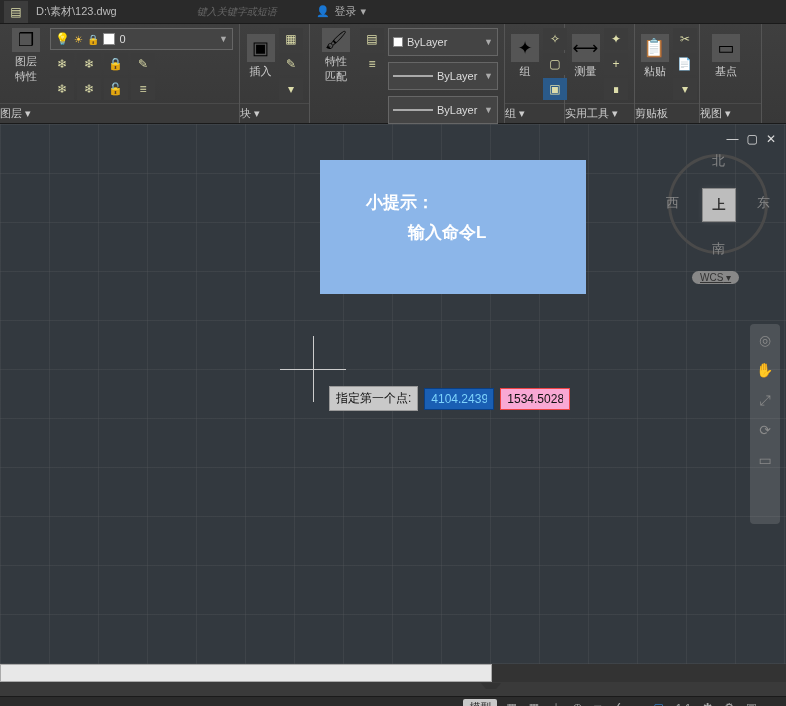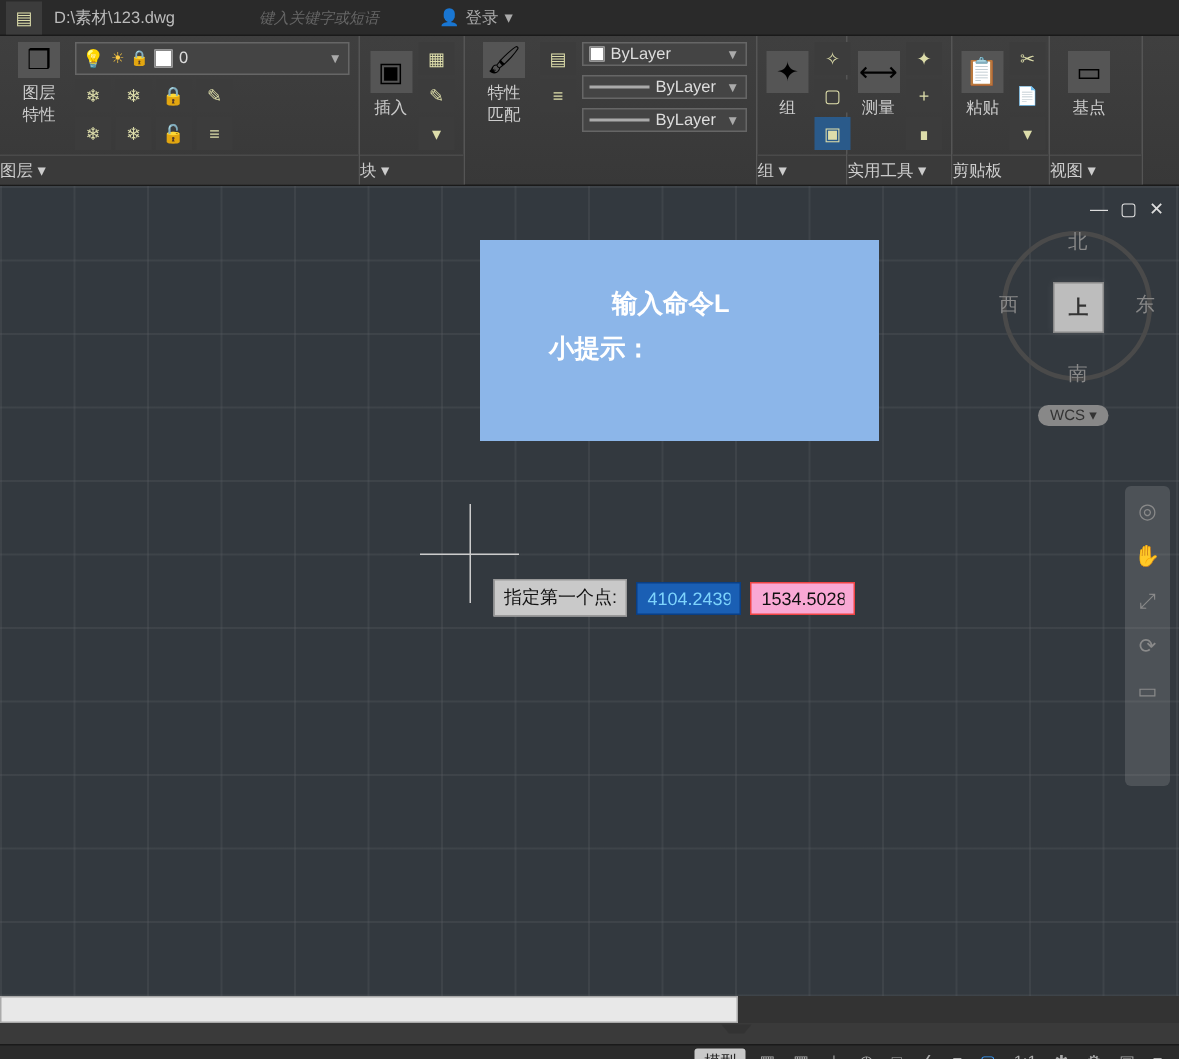--- a/index.html
+++ b/index.html
@@ -1,47 +1,47 @@
 <!DOCTYPE html>
 <html><head>
 <meta charset="utf-8">
 <style>
 * { margin: 0; padding: 0; box-sizing: border-box; font-family: "Microsoft YaHei", Arial, sans-serif; }
 body { width: 786px; height: 706px; background: #333; overflow: hidden; position: relative; }
 .titlebar { height: 24px; background: #2a2a2a; display: flex; align-items: center; padding: 0 4px; border-bottom: 1px solid #1a1a1a; }
 .titlebar .title { color: #bbb; font-size: 11px; padding-left: 8px; text-align: center; }
-.titlebar .search-area { margin-left: 56px; font-size: 10px; color: #666; font-style: italic; }
+.titlebar .search-area { margin-left: 80px; font-size: 10px; color: #666; font-style: italic; }
 .titlebar .login { margin-left: 40px; display: flex; align-items: center; gap: 4px; color: #aaa; font-size: 11px; }
 .ribbon { height: 100px; background: linear-gradient(#3f3f3f,#383838); display: flex; border-bottom: 1px solid #1a1a1a; }
 .panel { border-right: 1px solid #555; padding: 4px 6px 2px 6px; display: flex; flex-direction: column; justify-content: space-between; }
 .panel-body { flex: 1; display: flex; align-items: flex-start; gap: 4px; }
 .panel-label { font-size: 11px; color: #ccc; background: #3a3a3a; margin: 0 -6px -2px -6px; padding: 2px 0; border-top: 1px solid #4a4a4a; }
 .small-btn { width: 24px; height: 22px; background: #3c3c3c; display: inline-flex; align-items: center; justify-content: center; font-size: 12px; color: #dda; cursor: pointer; }
 .big-btn { width: 40px; height: 56px; display: flex; flex-direction: column; align-items: center; justify-content: center; gap: 2px; cursor: pointer; }
 .big-btn .ico { width: 28px; height: 28px; background: #555; display: flex; align-items: center; justify-content: center; font-size: 18px; }
 .big-btn .lab { font-size: 11px; color: #ccc; white-space: nowrap; }
 .layer-dd { height: 22px; background: #444; border: 1px solid #666; display: flex; align-items: center; padding: 0 4px; gap: 4px; font-size: 11px; color: #ddd; min-width: 180px; }
 .layer-dd .chev { margin-left: auto; font-size: 9px; color: #aaa; }
-.props-dd { height: 16px; background: #444; border: 1px solid #666; display: flex; align-items: center; padding: 0 4px; font-size: 11px; color: #ddd; min-width: 110px; margin-bottom: 3px; }
+.props-dd { height: 28px; background: #444; border: 1px solid #666; display: flex; align-items: center; padding: 0 4px; font-size: 11px; color: #ddd; min-width: 110px; margin-bottom: 3px; }
 .props-dd .chev { margin-left: auto; font-size: 9px; color: #aaa; }
 .grid4 { display: grid; grid-template-columns: repeat(4,24px); gap: 3px; }
 .col { display: flex; flex-direction: column; gap: 3px; }
 .drawing { position: relative; height: 540px; background: #33393f; }
 .drawing-grid { position: absolute; inset: 0; background-image: linear-gradient(rgba(90,95,100,.28) 1px, transparent 1px), linear-gradient(90deg, rgba(90,95,100,.28) 1px, transparent 1px); background-size: 49px 49px; }
 .window-ctrl { position: absolute; top: 8px; right: 10px; display: flex; gap: 8px; color: #ddd; font-size: 12px; }
 .window-ctrl span { cursor: pointer; }
 .viewcube { position: absolute; top: 30px; right: 18px; width: 100px; height: 130px; }
 .compass { position: absolute; top: 0; left: 0; width: 100px; height: 100px; border: 3px solid #4a4a4a; border-radius: 50%; }
 .cube-face { position: absolute; top: 34px; left: 34px; width: 34px; height: 34px; background: #bdbdbd; border: 1px solid #888; display: flex; align-items: center; justify-content: center; font-size: 13px; color: #333; font-weight: bold; box-shadow: 0 0 6px rgba(255,255,255,.08); }
 .dir { position: absolute; font-size: 13px; color: #888; }
 .dir.n { top: -2px; left: 44px; }
 .dir.s { bottom: 26px; left: 44px; }
 .dir.w { top: 40px; left: -2px; }
 .dir.e { top: 40px; right: -2px; }
-.wcs { position: absolute; bottom: 0; left: 24px; background: #888; color: #333; font-size: 10px; padding: 1px 8px; border-radius: 9px; }
+.wcs { position: absolute; bottom: 0; left: 24px; background: #888; color: #333; font-size: 10px; padding: 1px 8px; border-radius: 9px; text-decoration: underline; }
 .tip { position: absolute; top: 36px; left: 320px; width: 266px; height: 134px; background: #8cb6e9; color: #fff; font-size: 17px; padding: 28px 0 0 46px; line-height: 30px; font-weight: bold; }
 .crosshair-h { position: absolute; top: 245px; left: 280px; width: 66px; height: 1px; background: #ccc; }
 .crosshair-v { position: absolute; top: 212px; left: 313px; width: 1px; height: 66px; background: #ccc; }
 .dyn-input { position: absolute; top: 262px; left: 329px; display: flex; gap: 6px; align-items: center; }
 .dyn-input .lab { background: #c9c9c9; color: #111; font-size: 12px; padding: 3px 6px; border: 1px solid #999; }
 .dyn-input input { font-size: 12px; padding: 3px 6px; border: 1px solid #ef4444; width: 70px; background: #f9a8d4; color: #111; font-family: inherit; }
 .dyn-input input.active { background: #1a5fb4; color: #7dd3fc; border: 1px solid #0a3f84; }
 .navbar { position: absolute; right: 6px; top: 200px; width: 30px; height: 200px; background: rgba(200,200,200,.18); border-radius: 4px; display: flex; flex-direction: column; align-items: center; padding: 6px 0; gap: 10px; }
 .navbar .nb { width: 20px; height: 20px; color: #8a8a8a; font-size: 14px; display: flex; align-items: center; justify-content: center; cursor: pointer; }
 .cmdline { height: 18px; background: #e8e8e8; border: 1px solid #aaa; margin-right: 294px; position: relative; }
@@ -212,22 +212,22 @@
   <div class="viewcube">
     <div class="compass"></div>
     <div class="dir n">北</div>
     <div class="dir s">南</div>
     <div class="dir w">西</div>
     <div class="dir e">东</div>
     <div class="cube-face">上</div>
     <div class="wcs"><span>WCS</span> ▾</div>
   </div>
   <div class="tip">
+    <div>小提示：</div>
     <div style="padding-left:42px">输入命令L</div>
-    <div>小提示：</div>
   </div>
   <div class="crosshair-h"></div>
   <div class="crosshair-v"></div>
   <div class="dyn-input">
     <span class="lab">指定第一个点:</span>
     <input class="active" value="4104.2439" style="">
     <input value="1534.5028" style="">
   </div>
   <div class="navbar">
     <span class="nb">◎</span>

